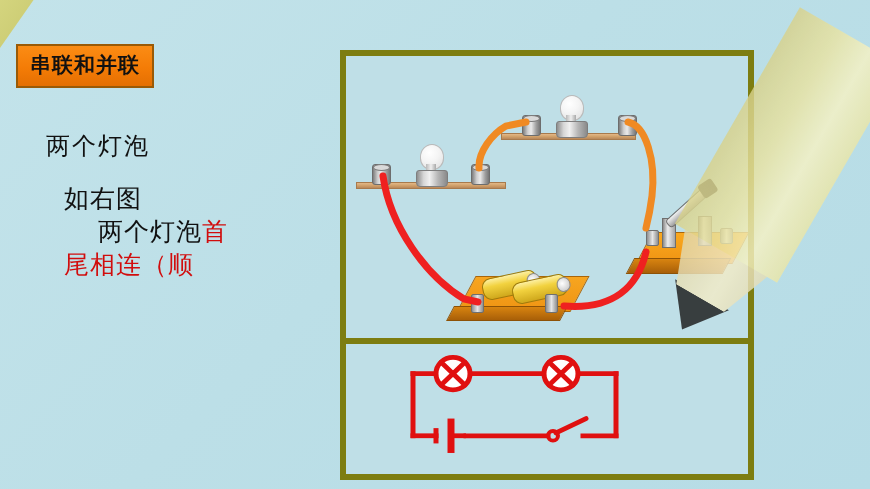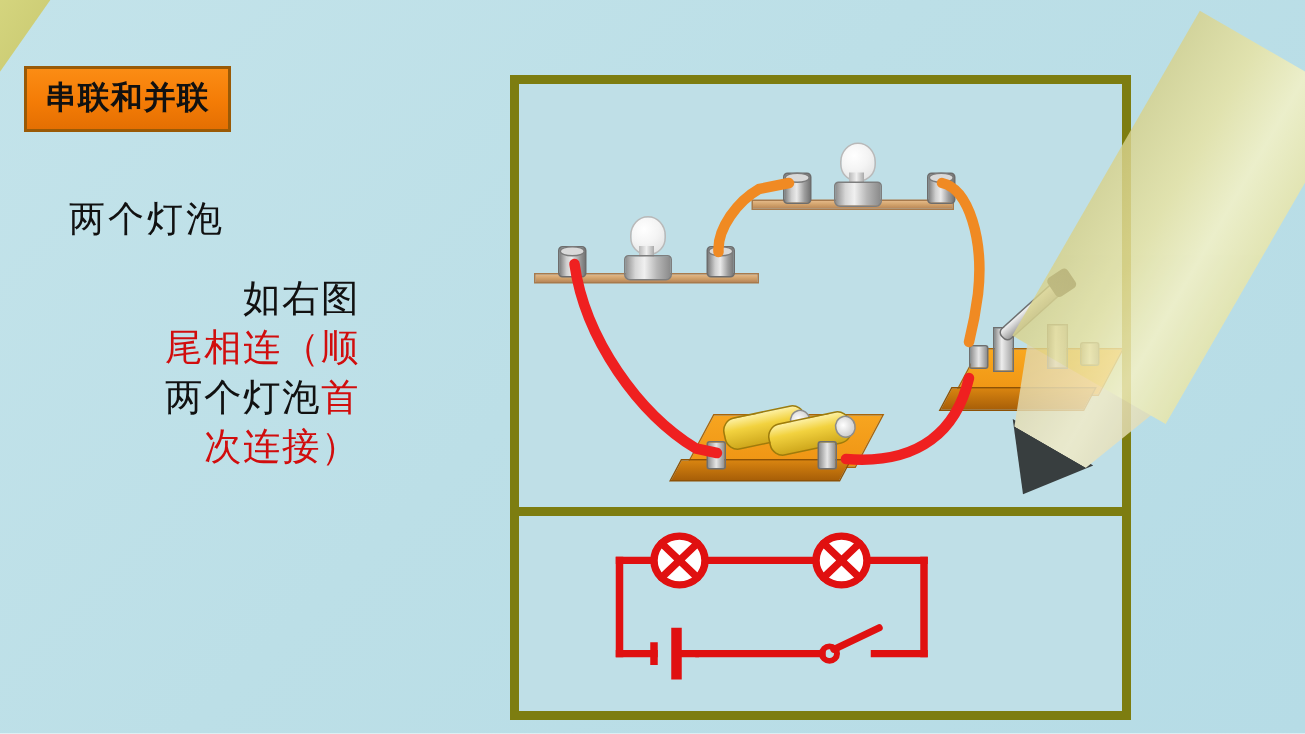--- a/index.html
+++ b/index.html
@@ -39,21 +39,21 @@
   
   .title-badge{position:absolute;left:16px;top:44px;padding:5px 12px 7px;
     background:linear-gradient(180deg,#fb8c14 0%,#f47c06 55%,#e46f02 100%);
     border:2px solid #9a5a06;
     font-size:21px;font-weight:bold;color:#111;letter-spacing:1px;
     font-family:"DejaVu Sans","Liberation Sans",sans-serif;white-space:nowrap;}
 
   
   .def-head{position:absolute;left:46px;top:130px;font-size:24px;color:#111;
     letter-spacing:2px;white-space:nowrap;}
-  .body-lines{position:absolute;left:40px;top:182px;width:200px;text-align:right;
+  .body-lines{position:absolute;left:64px;top:182px;width:200px;text-align:left;
     font-size:25px;line-height:33px;color:#111;letter-spacing:1px;}
   .body-lines .ln{display:block;white-space:nowrap;}
   .body-lines .red{color:#d10d0d;}
   .ln2{text-indent:34px;}
 
   
   .bench{position:absolute;background:linear-gradient(180deg,#e3b887 0%,#cf9f68 55%,#b8875a 100%);
     border:1px solid #a87a4c;box-sizing:border-box;}
   .bulb{position:absolute;}
   .bulb .glass{position:absolute;left:6px;top:0;width:22px;height:24px;border-radius:50% 50% 45% 45%;
@@ -112,23 +112,22 @@
     <div class="body"></div>
 
   </div>
 
   <div class="title-badge">串联和并联</div>
 
   <div class="def-head">两个灯泡</div>
 
   <div class="body-lines">
     <span class="ln ln1">如右图</span>
+    <span class="ln ln2"><span>两个灯泡</span><span class="red">首</span></span>
     <span class="ln red">尾相连（顺</span>
-    <span class="ln ln2"><span>两个灯泡</span><span class="red">首</span></span>
-    <span class="ln red">次连接）</span>
   </div>
 
   <div class="frame">
     <div class="divider"></div>
 
     <div class="panel-top">
 
       <div class="bench" style="left:10px;top:126px;width:150px;height:7px;"></div>
       <div class="term" style="left:26px;top:108px;"></div>
       <div class="bulb" style="left:68px;top:88px;width:34px;height:42px;">

